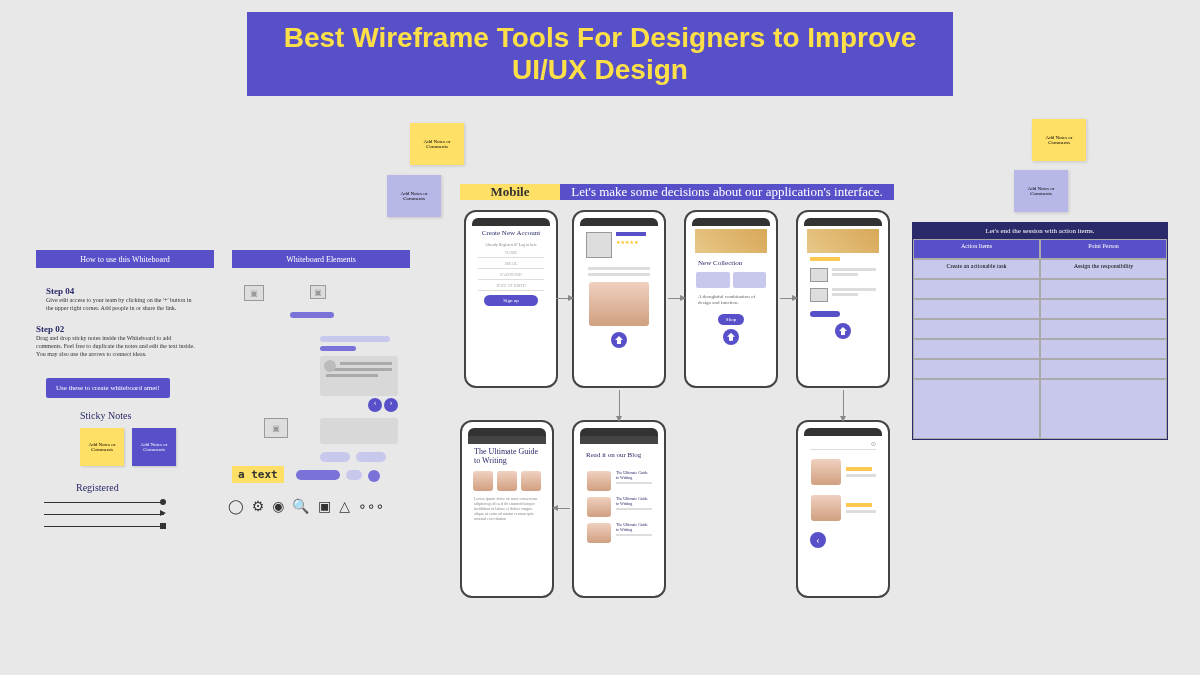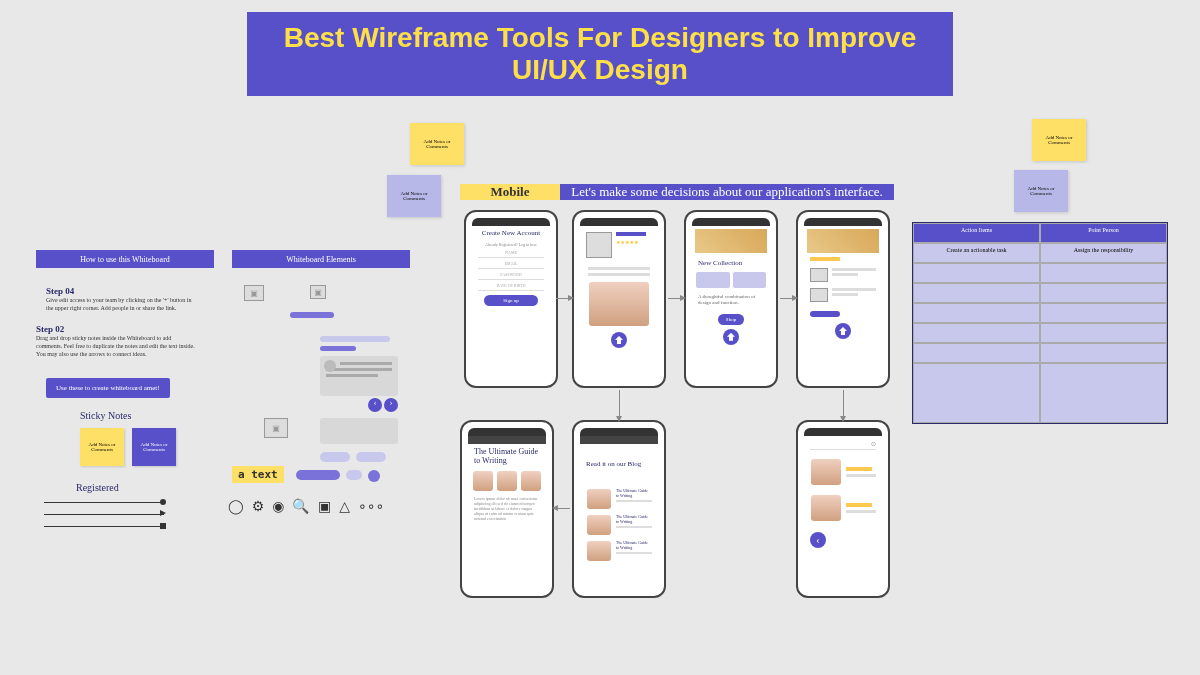--- a/index.html
+++ b/index.html
@@ -190,21 +190,21 @@
         <div class="person" style="width:24px;height:20px"></div>
       </div>
   <div style="font-size:4px;color:#888;padding:4px 6px;line-height:1.3">Lorem ipsum dolor sit amet consectetur adipiscing elit sed do eiusmod tempor incididunt ut labore et dolore magna aliqua ut enim ad minim veniam quis nostrud exercitation</div>
  </div>
 </div>
 
 <div class="phone" style="top:420px;left:572px">
  <div class="phone-inner">
   <div class="phone-bar"></div>
   <div style="height:8px;background:#444"></div>
-  <div class="ph-title" style="text-align:left;padding:17px 6px;font-size:7px">Read it on our Blog</div>
+  <div class="ph-title" style="text-align:left;padding:8px 6px;font-size:7px">Read it on our Blog</div>
   <div style="display:flex;gap:4px;padding:2px 6px">
         <div class="person" style="width:24px;height:20px"></div>
         <div style="flex:1">
           <div style="font-size:4px;color:#2a2a6a">The Ultimate Guide to Writing</div>
           <div style="height:2px;background:#ddd;margin-top:2px"></div>
         </div>
       </div>
   <div style="display:flex;gap:4px;padding:2px 6px">
         <div class="person" style="width:24px;height:20px"></div>
         <div style="flex:1">
@@ -247,20 +247,21 @@
 </div>
 
 <div class="arrow" style="top:298px;left:556px;width:14px"></div>
 <div class="arrow" style="top:298px;left:668px;width:14px"></div>
 <div class="arrow" style="top:298px;left:780px;width:14px"></div>
 <div class="arrow-d" style="top:390px;left:619px;height:28px"></div>
 <div class="arrow-d" style="top:390px;left:843px;height:28px"></div>
 <div class="arrow-l" style="top:508px;left:556px;width:14px"></div>
 
 <div class="tbl" style="top:222px;left:912px;width:256px">
+ <div class="tbl-hdr">Let's end the session with action items.</div>
  <div class="tbl-row">
       <div class="tbl-cell hdr">Action Items</div>
       <div class="tbl-cell hdr">Point Person</div>
     </div>
  <div class="tbl-row">
       <div class="tbl-cell">Create an actionable task</div>
       <div class="tbl-cell">Assign the responsibility</div>
     </div>
  <div class="tbl-row">
       <div class="tbl-cell"></div>

